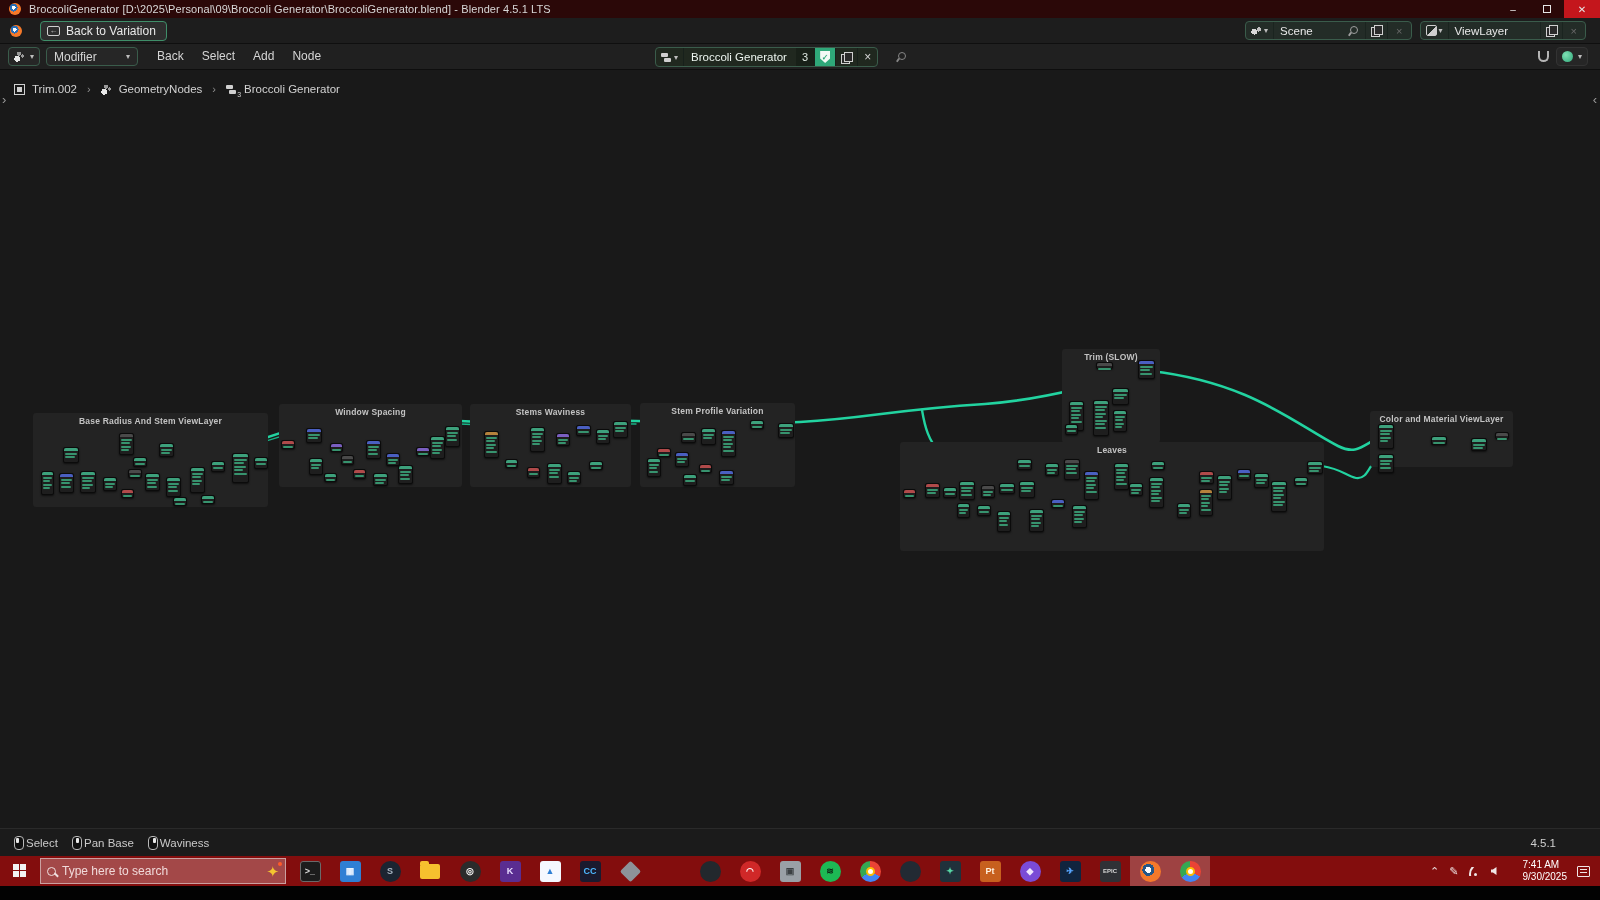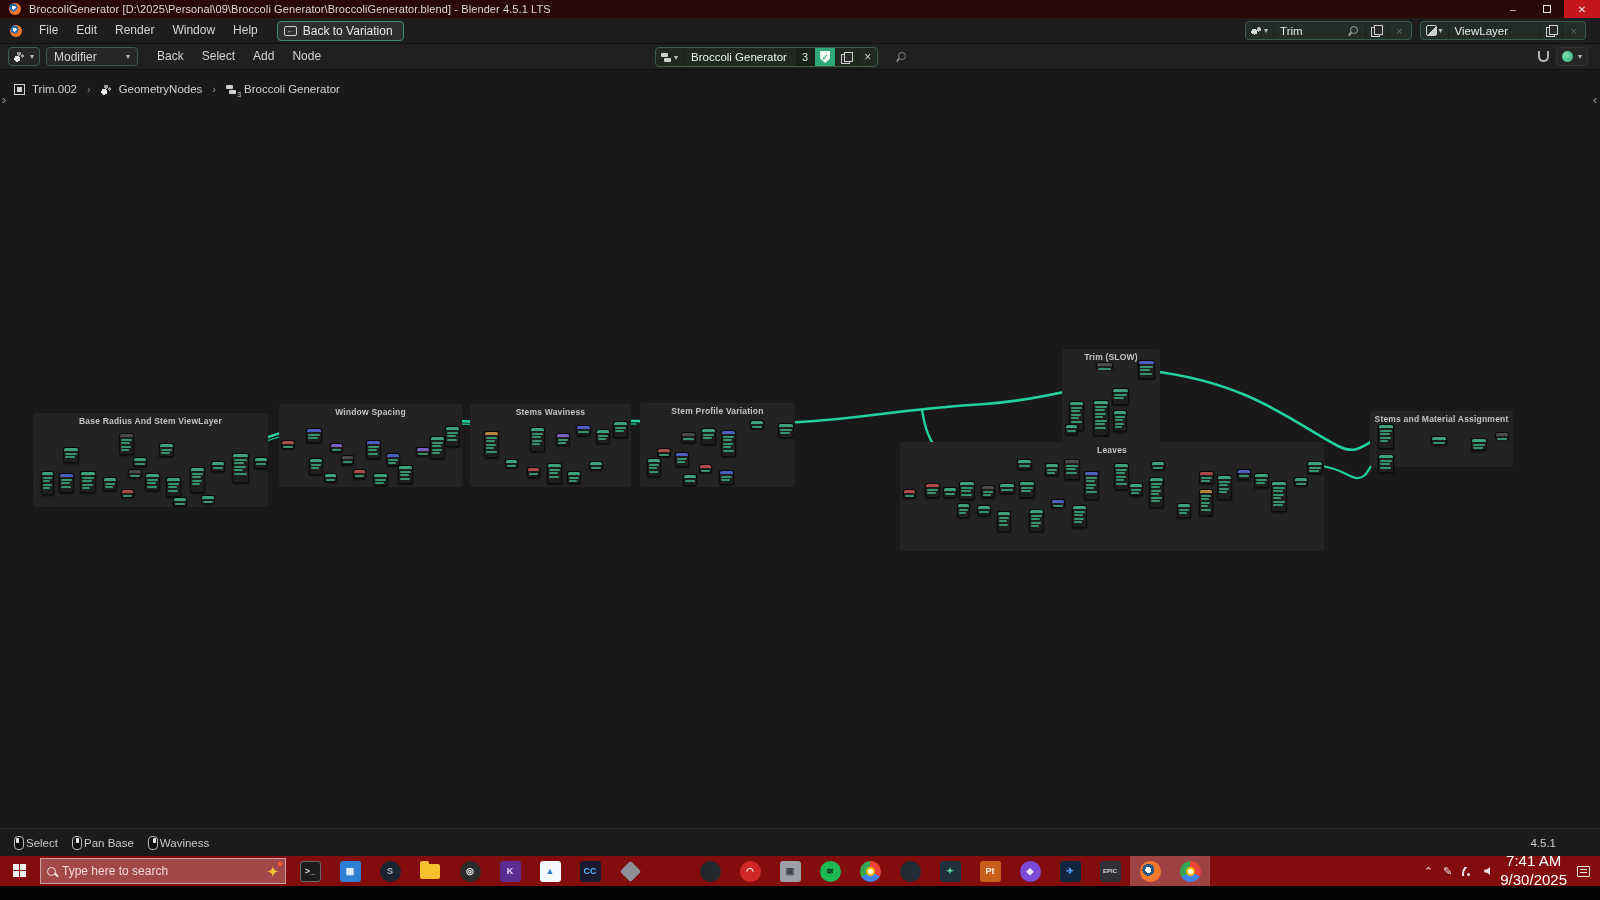--- a/index.html
+++ b/index.html
@@ -100,21 +100,21 @@
   .apps { display:flex; align-items:center; height:100%; margin-left:4px; }
   .app-cell { width:40px; height:100%; display:flex; align-items:center; justify-content:center; position:relative; }
   .app-cell.active { background:rgba(255,255,255,.22); }
   .app-ic { width:21px; height:21px; display:flex; align-items:center; justify-content:center; font-size:9px; font-weight:bold; }
   .tray { margin-left:auto; display:flex; align-items:center; gap:10px; padding-right:10px; color:#f0e6e6; height:100%; }
   .tray-ic { font-size:11px; opacity:.95; }
   .wifi { width:12px; height:9px; position:relative; overflow:hidden; }
   .wifi::before { content:""; position:absolute; left:0; bottom:-9px; width:18px; height:18px; border:2px solid #f0e6e6; border-radius:50%; }
   .wifi::after { content:""; position:absolute; left:5px; bottom:0; width:3px; height:3px; background:#f0e6e6; border-radius:50%; }
   .vol { width:6px; height:8px; background:#f0e6e6; clip-path:polygon(0 30%,40% 30%,100% 0,100% 100%,40% 70%,0 70%); }
-  .clock { text-align:center; font-size:15px; line-height:1.25; color:#ffffff; }
+  .clock { text-align:left; font-size:10px; line-height:1.25; color:#ffffff;margin-left:16px; }
   .notif { width:13px; height:11px; border:1px solid #f0e6e6; border-radius:1px; position:relative; }
   .notif::after { content:""; position:absolute; left:2px; top:2px; right:2px; height:1.5px; background:#f0e6e6; box-shadow:0 3px 0 #f0e6e6; }
   .bottom-strip { position:absolute; left:0; top:886px; width:1600px; height:14px; background:#020202; }
 </style>
 </head>
 <body>
 
 <div class="window">
 
   <div class="titlebar">
@@ -126,39 +126,32 @@
           <span class="max-glyph"></span>
         </div>
       <div class="win-btn close">✕</div>
     </div>
   </div>
 
   <div class="topbar">
     <div class="logo-menu">
       <span class="blender-logo"></span>
     </div>
-    <div style="display:flex;" id="topbar-menus">
-        <span class="menu-item">File</span>
-        <span class="menu-item">Edit</span>
-        <span class="menu-item">Render</span>
-        <span class="menu-item">Window</span>
-        <span class="menu-item">Help</span>
-      </div>
     <div class="back-btn">
       <span class="back-icon">←</span>
       <span>Back to Variation</span>
     </div>
     <div class="topbar-right">
       <div class="selector">
         <div class="seg">
           <span class="mini-icon scene-glyph"></span>
           <span class="chev">▾</span>
         </div>
         <div class="seg name">
-          <span>Trim</span>
+          <span>Scene</span>
           <span class="mini-icon pin-glyph"></span>
         </div>
         <div class="seg">
             <span class="mini-icon copy-glyph"></span>
           </div>
         <div class="seg">
             <span class="x-dim">×</span>
           </div>
       </div>
       <div class="selector">
@@ -760,21 +753,21 @@
             <div class="nh" style="background: rgb(61, 161, 124);"></div>
             <div class="nr" style="background: rgb(55, 147, 110); width: 85%;"></div>
             <div class="nr" style="background: rgb(55, 147, 110); width: 68%;"></div>
           </div>
           <div class="node" style="left: 117px; top: 17px; width: 15px; height: 11px;">
             <div class="nh" style="background: rgb(61, 161, 124);"></div>
             <div class="nr" style="background: rgb(55, 147, 110); width: 85%;"></div>
           </div>
         </div>
         <div class="frame" style="left: 1370px; top: 341px; width: 143px; height: 56px;">
-          <div class="frame-label">Stems and Material Assignment</div>
+          <div class="frame-label">Color and Material ViewLayer</div>
           <div class="node" style="left: 8px; top: 13px; width: 16px; height: 25px;">
             <div class="nh" style="background: rgb(61, 161, 124);"></div>
             <div class="nr" style="background: rgb(55, 147, 110); width: 85%;"></div>
             <div class="nr" style="background: rgb(55, 147, 110); width: 68%;"></div>
             <div class="nr" style="background: rgb(55, 147, 110); width: 78%;"></div>
             <div class="nr" style="background: rgb(55, 147, 110); width: 60%;"></div>
           </div>
           <div class="node" style="left: 8px; top: 43px; width: 16px; height: 19px;">
             <div class="nh" style="background: rgb(61, 161, 124);"></div>
             <div class="nr" style="background: rgb(55, 147, 110); width: 85%;"></div>

